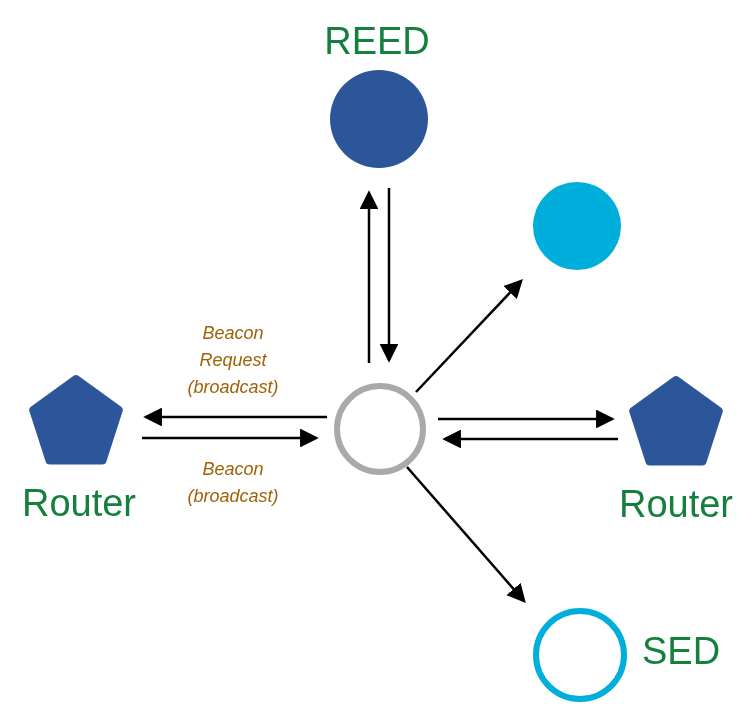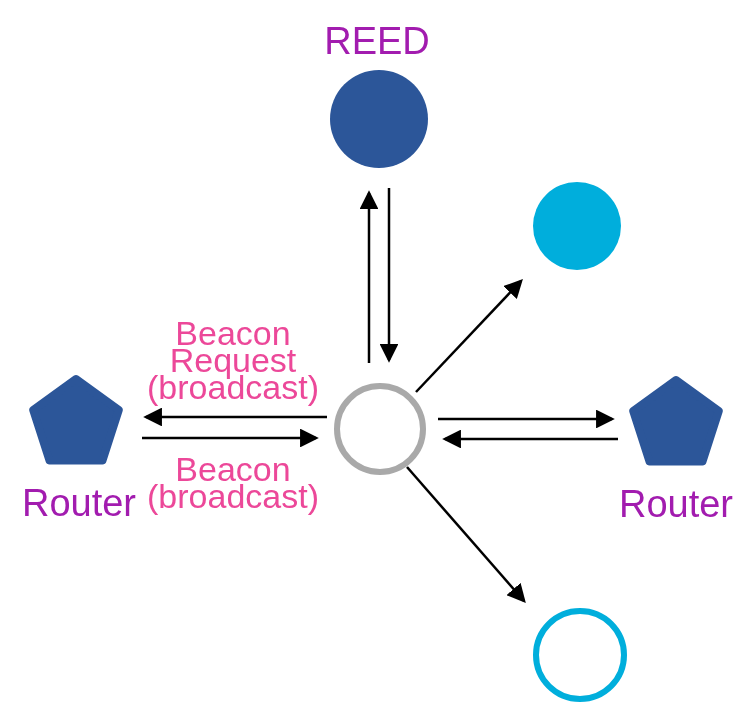--- a/index.html
+++ b/index.html
@@ -24,37 +24,38 @@
   .node-joiner { left: 334px; top: 383px; width: 92px; height: 92px; background: #ffffff; border: 6px solid #A9A9A9; }
   .node-sed    { left: 533px; top: 608px; width: 94px; height: 94px; background: #ffffff; border: 6px solid #00AEDC; }
   .pentagon { position: absolute; width: 100px; height: 100px; }
   .pentagon-left  { left: 26px;  top: 373px; }
   .pentagon-right { left: 626px; top: 374px; }
   .label {
     position: absolute;
     font-size: 38px;
     line-height: 1.15;
     white-space: nowrap;
-    color: #a21caf;
+    color: #15803d;
   }
   .label-centered { transform: translateX(-50%); text-align: center; }
   .label-reed         { left: 377px; top: 20px; }
   .label-med          { left: 633px; top: 204px; }
   .label-router-left  { left: 79px;  top: 482px; }
   .label-router-right { left: 676px; top: 483px; }
   .label-sed          { left: 642px; top: 630px; }
   .annotation {
     position: absolute;
     left: 233px;
     transform: translateX(-50%);
     text-align: center;
-    font-size: 34px;
+    font-style: italic;
+    font-size: 18px;
     line-height: 27px;
     white-space: pre-line;
-    color: #ec4899;
+    color: #a16207;
   }
   .annotation-beacon-request { top: 320px; }
   .annotation-beacon         { top: 456px; }
   .edge { stroke: #000000; stroke-width: 2.5; }
 </style>
 </head>
 <body>
 
 <div class="canvas">
 
@@ -85,20 +86,21 @@
     <polygon points="50,6 92.8,37.1 76.5,87.4 23.5,87.4 7.2,37.1" fill="#2C5699" stroke="#2C5699" stroke-width="8" stroke-linejoin="round"></polygon>
   </svg>
   <div class="label label-centered label-router-left">Router</div>
 
   <svg class="pentagon pentagon-right" viewBox="0 0 100 100" xmlns="http://www.w3.org/2000/svg">
     <polygon points="50,6 92.8,37.1 76.5,87.4 23.5,87.4 7.2,37.1" fill="#2C5699" stroke="#2C5699" stroke-width="8" stroke-linejoin="round"></polygon>
   </svg>
   <div class="label label-centered label-router-right">Router</div>
 
   <div class="node node-sed"></div>
+  <div class="label label-sed">SED</div>
 
   <div class="annotation annotation-beacon-request">Beacon
 Request
 (broadcast)</div>
   <div class="annotation annotation-beacon">Beacon
 (broadcast)</div>
 
 </div>
 
 </body></html>

